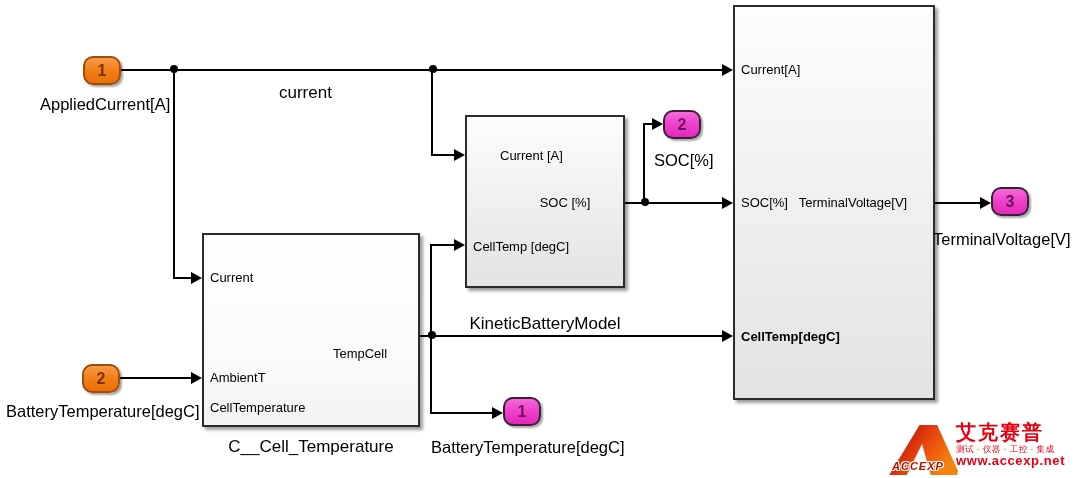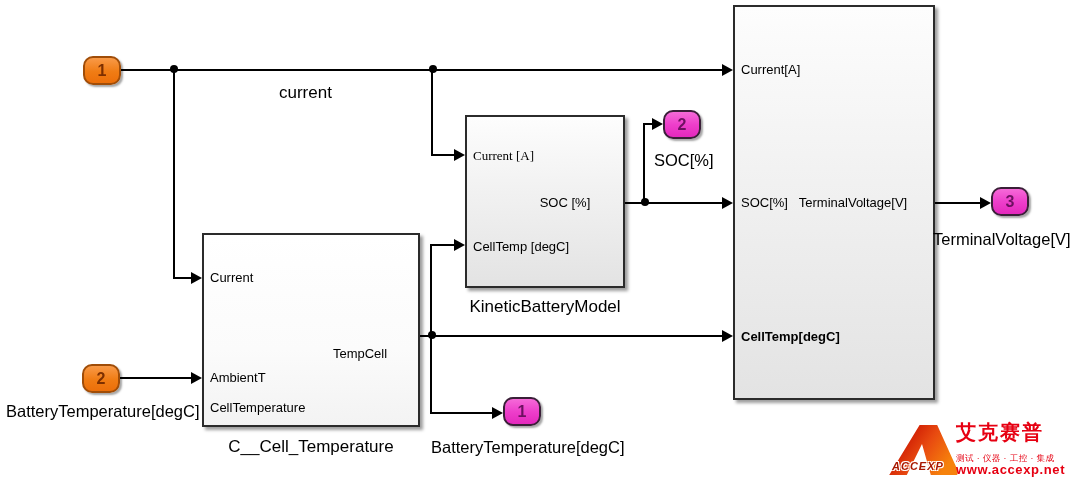--- a/index.html
+++ b/index.html
@@ -53,21 +53,21 @@
     background:linear-gradient(125deg,#c81000 25%,#e84a10 55%,#f6820c 85%);
     clip-path:polygon(14% 100%, 52% 0, 74% 0, 100% 92%, 99% 100%, 66% 100%, 55% 38%, 36% 100%);
   }
   .wm-logo-text{
     position:absolute;left:14px;bottom:6px;font-size:11px;font-weight:bold;font-style:italic;
     color:#a81800;letter-spacing:1px;
     text-shadow:-1px -1px 0 #ffffff,1px -1px 0 #ffffff,-1px 1px 0 #ffffff,1px 1px 0 #ffffff;
   }
   .wm-texts{position:absolute;left:78px;top:4px;width:122px;color:#e60012;}
   .wm-brand{font-size:20px;font-weight:bold;letter-spacing:2px;line-height:21px;}
-  .wm-tagline{font-size:8.6px;letter-spacing:0.4px;line-height:10px;margin-top:10px;white-space:nowrap;}
+  .wm-tagline{font-size:8.6px;letter-spacing:0.4px;line-height:10px;margin-top:1px;white-space:nowrap;}
   .wm-url{font-size:13px;font-weight:bold;letter-spacing:0.6px;line-height:14px;}
 </style>
 </head>
 <body>
 
 <div id="canvas">
 
   <div class="wire h" style="left:120px;top:69px;width:603px;"></div>
   <div class="arrow" style="left:722px;top:64px;"></div>
   <div class="dot" style="left:170px;top:65px;"></div>
@@ -107,34 +107,35 @@
   <div class="arrow" style="left:980px;top:197px;"></div>
 
   <div class="block" style="left:202px;top:233px;width:218px;height:194px;background:linear-gradient(180deg,#ffffff 0%,#fbfbfb 60%,#f3f3f3 100%);"></div>
   <div class="port-label" style="left:210px;top:269px;">Current</div>
   <div class="port-label" style="left:210px;top:369px;">AmbientT</div>
   <div class="port-label" style="left:210px;top:399px;">CellTemperature</div>
   <div class="port-label r" style="left:307px;top:325px;width:106px;margin-top:20px;">TempCell</div>
   <div class="block-name" style="left:202px;top:437px;width:218px;">C__Cell_Temperature</div>
 
   <div class="block" style="left:465px;top:115px;width:160px;height:173px;"></div>
-  <div class="port-label" style="left:473px;top:147px;font-family:Liberation Serif, serif;">Current [A]</div>
+  <div class="port-label" style="left:500px;top:147px;">Current [A]</div>
   <div class="port-label" style="left:473px;top:238px;">CellTemp [degC]</div>
   <div class="port-label r" style="left:512px;top:194px;width:106px;">SOC [%]</div>
-  <div class="block-name" style="left:445px;top:297px;width:200px;">KineticBatteryModel</div>
+  <div class="block-name" style="left:445px;top:314px;width:200px;">KineticBatteryModel</div>
 
   <div class="block" style="left:733px;top:5px;width:202px;height:395px;"></div>
   <div class="port-label" style="left:741px;top:61px;">Current[A]</div>
   <div class="port-label" style="left:741px;top:194px;">SOC[%]</div>
   <div class="port-label" style="left:741px;top:328px;font-weight:bold;">CellTemp[degC]</div>
   <div class="port-label r" style="left:778px;top:194px;width:150px;">TerminalVoltage[V]</div>
 
   <div class="ioport in" style="left:83px;top:56px;">
     <span>1</span>
   </div>
+  <div class="io-label" style="left:40px;top:95px;">AppliedCurrent[A]</div>
 
   <div class="ioport in" style="left:82px;top:364px;">
     <span>2</span>
   </div>
   <div class="io-label" style="left:6px;top:402px;">BatteryTemperature[degC]</div>
 
   <div class="ioport out" style="left:663px;top:110px;">
     <span>2</span>
   </div>
   <div class="io-label" style="left:654px;top:151px;">SOC[%]</div>

